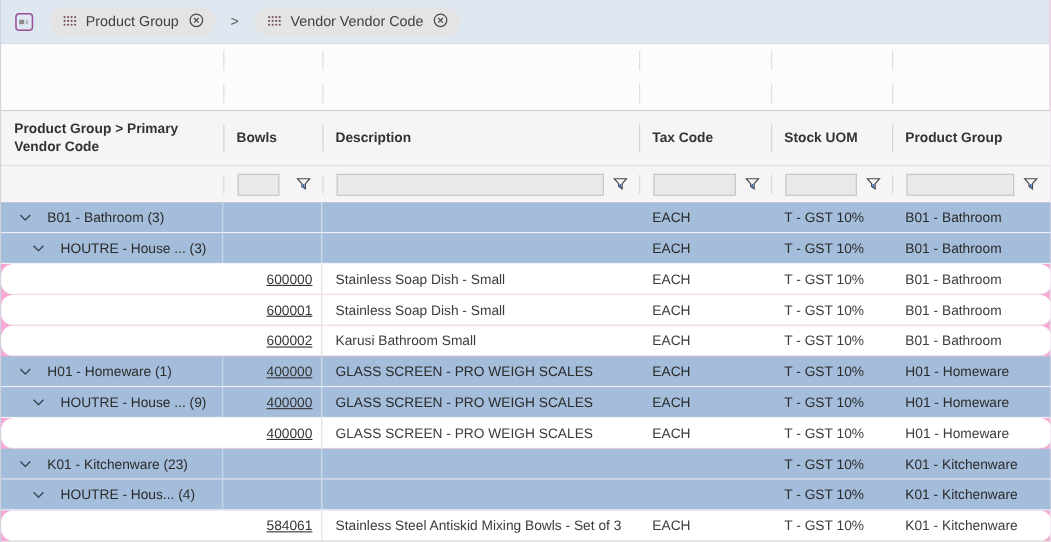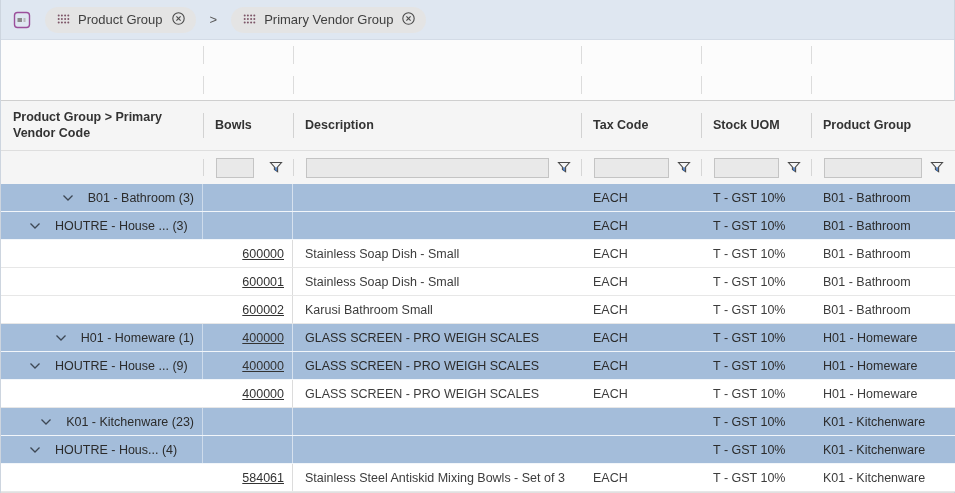--- a/index.html
+++ b/index.html
@@ -35,28 +35,28 @@
   .filter-row { height:33px; background:#f5f5f5; }
   .fcell { display:flex; align-items:center; padding:0 10px 0 13px; gap:8px; position:relative; }
   .fcell:not(:first-child)::before { content:""; position:absolute; left:0; top:8px; bottom:8px; width:1px; background:#d6d6d6; }
   .finput { height:20px; border:1px solid #c4c4c4; background:#e9e9e9; flex:1; min-width:0; padding:0 4px; font:inherit; outline:none; }
   .finput.small { flex:0 0 38px; }
   .funnel { flex:0 0 auto; margin-left:auto; display:flex; align-items:center; cursor:pointer; }
 
   
   .row { height:28px; align-items:center; }
   .row .cell { height:100%; display:flex; align-items:center; padding:0 8px 0 12px; white-space:nowrap; overflow:hidden; }
-  .data-row { background:#fff; border-bottom:1px solid #e7e7e7; }
+  .data-row { background:#fff; border-bottom:1px solid #e7e7e7;border-radius:11px; }
   .group-row { background:#a4bdda; border-bottom:1px solid #f2f6fa; color:#272727; }
   .group-row .cell { color:#2b2b2b; }
   .data-row .c-code { border-right:1px solid #dcdcdc; }
   .group-row .c-code { border-right:1px solid rgba(255,255,255,.55); }
   .group-row .c-group { border-right:1px solid rgba(255,255,255,.45); }
   .c-group { gap:14px; }
-  .row.lvl1 .c-group { padding-left:8px;justify-content:flex-end; }
+  .row.lvl1 .c-group { padding-left:16px; }
   .row.lvl2 .c-group { padding-left:28px; }
   .c-code { justify-content:flex-end; padding-right:12px; }
   .code-link { text-decoration:underline; color:#333; cursor:pointer; }
   .chev { display:flex; align-items:center; cursor:pointer; flex:0 0 auto; }
   .partial { height:1px; background:#fff; border-top:1px solid #e0e0e0; }
 </style>
 </head>
 <body>
 
 <div class="app">
@@ -112,21 +112,21 @@
               <circle cx="4.9" cy="5" r="1"></circle>
               <circle cx="8.1" cy="5" r="1"></circle>
               <circle cx="11.3" cy="5" r="1"></circle>
             <circle cx="1.7" cy="8.5" r="1"></circle>
               <circle cx="4.9" cy="8.5" r="1"></circle>
               <circle cx="8.1" cy="8.5" r="1"></circle>
               <circle cx="11.3" cy="8.5" r="1"></circle>
           </g>
         </svg>
       </span>
-      <span class="chip-label">Primary Vendor Group</span>
+      <span class="chip-label">Vendor Vendor Code</span>
       <span>
         <svg width="15" height="15" viewBox="0 0 15 15">
           <circle cx="7.5" cy="7.5" r="5.7" fill="none" stroke="#4a4a4a" stroke-width="1.1"></circle>
           <path d="M5.4 5.4 L9.6 9.6 M9.6 5.4 L5.4 9.6" stroke="#4a4a4a" stroke-width="1.1"></path>
         </svg>
       </span>
     </div>
   </div>
 
   <div class="band">

